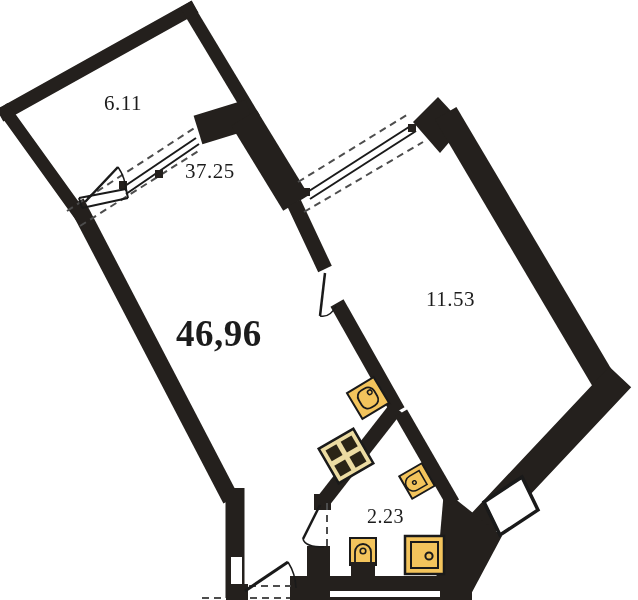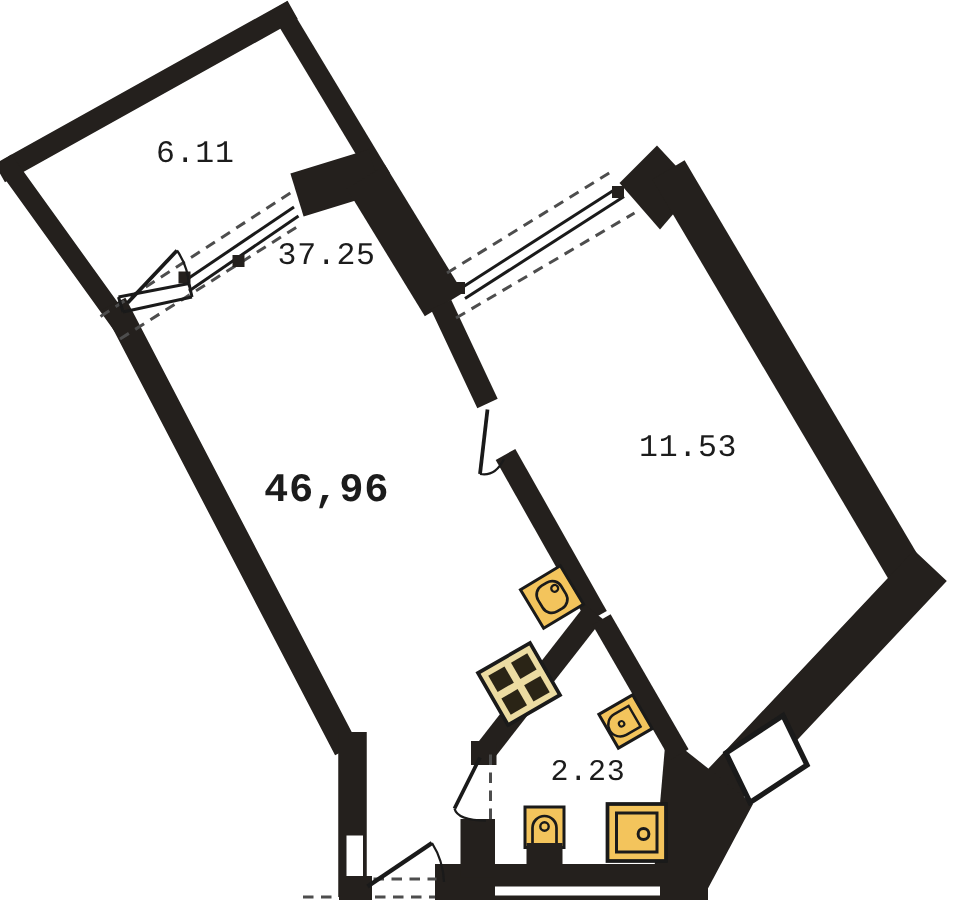--- a/index.html
+++ b/index.html
@@ -2,21 +2,21 @@
 <html style="--bg: #ffffff; --wall: #24201d; --line: #1a1a1a; --dash: #4d4d4d; --fixture: #f3c45c; --stove: #ecdca2; --burner: #2a2416;"><head>
 <meta charset="utf-8">
 <style>
   html,body{margin:0;padding:0;background:#fff;}
   .stage{
     position:relative;width:638px;height:600px;background:var(--bg,#fff);
     overflow:hidden;font-family:"Liberation Sans",sans-serif;
   }
   .stage svg{position:absolute;left:0;top:0;}
   .lbl{
-    position:absolute;color:#1c1c1c;font-family:Liberation Mono, monospace;
+    position:absolute;color:#1c1c1c;font-family:Liberation Serif, serif;
     white-space:nowrap;line-height:1;letter-spacing:0.5px;
   }
   .lbl.bold{font-weight:700;}
   
   .wall{stroke:var(--wall);fill:none;}
   .wallsq{stroke:var(--wall);fill:none;stroke-linecap:square;}
   .wallfill{fill:var(--wall);stroke:none;}
   .thin{stroke:var(--line);fill:none;}
   .dash{stroke:var(--dash);fill:none;stroke-width:2;stroke-dasharray:7 5;}
   .white{fill:#fff;stroke:none;}
@@ -154,16 +154,16 @@
 
     <g>
       <rect class="fixture" x="405" y="536" width="39" height="38" stroke-width="2.5"></rect>
       <rect class="thin" x="411" y="542" width="27" height="26" stroke-width="2"></rect>
       <circle class="thin" cx="429" cy="556" r="3.6" stroke-width="2"></circle>
     </g>
   </svg>
 
   <div class="lbl" style="left:104px;top:93px;font-size:21px">6.11</div>
   <div class="lbl" style="left:185px;top:161px;font-size:21px">37.25</div>
-  <div class="lbl bold" style="left:176px;top:315px;font-size:27px">46,96</div>
+  <div class="lbl bold" style="left:176px;top:315px;font-size:37px">46,96</div>
   <div class="lbl" style="left:426px;top:289px;font-size:21px">11.53</div>
   <div class="lbl" style="left:367px;top:506px;font-size:20px">2.23</div>
 </div>
 
 </body></html>

